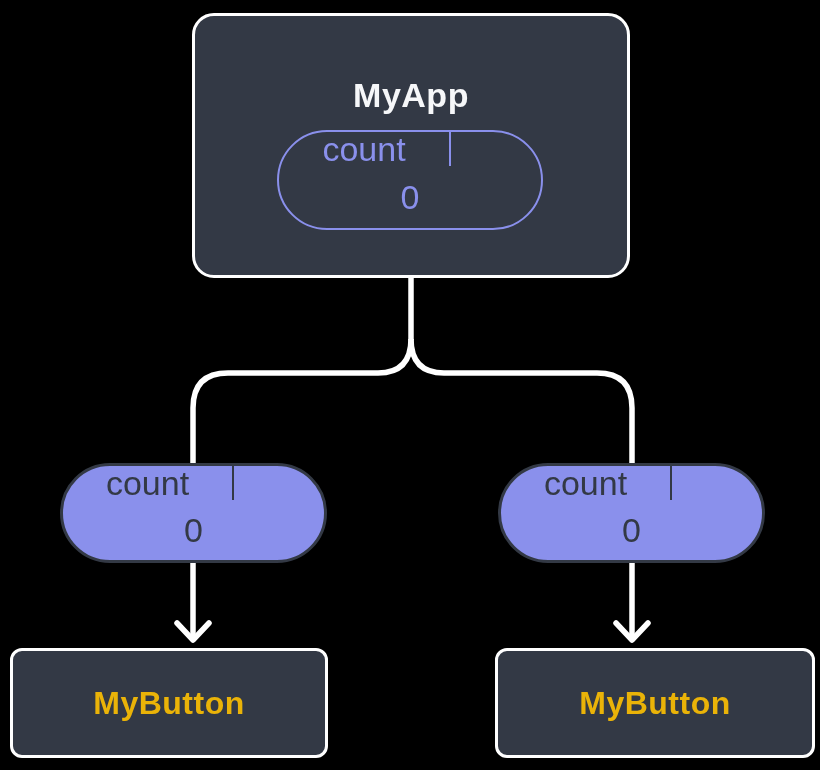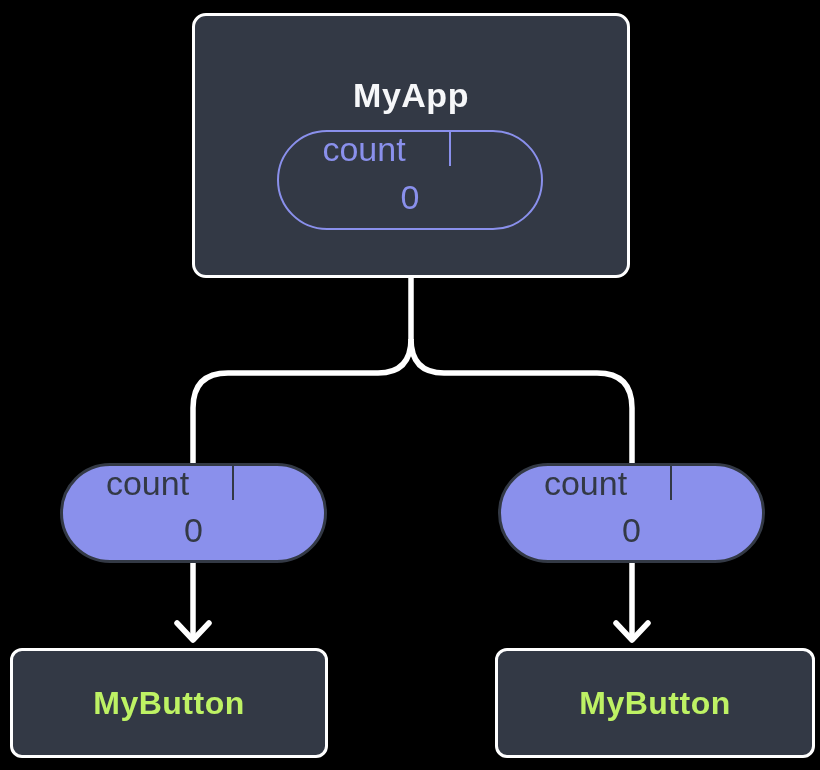--- a/index.html
+++ b/index.html
@@ -23,21 +23,21 @@
   .node {
     position: absolute;
     box-sizing: border-box;
     background: #333945;
     border: 3px solid #FFFFFF;
     z-index: 2;
   }
   .node-root {
     left: 192px; top: 13px;
     width: 438px; height: 265px;
-    border-radius: 14px;
+    border-radius: 22px;
   }
   .node-root .node-title {
     position: absolute;
     left: 0; top: 62px;
     width: 100%;
     text-align: center;
     color: #F6F7F9;
     font-size: 34px;
     font-weight: 600;
     letter-spacing: 0.5px;
@@ -90,21 +90,21 @@
   .pill-right { left: 498px; top: 463px; }
   
   .node-child {
     width: 318px; height: 110px;
     border-radius: 12px;
     display: flex;
     align-items: center;
     justify-content: center;
   }
   .node-child .node-title {
-    color: #bef264;
+    color: #eab308;
     font-size: 32px;
     font-weight: 600;
     letter-spacing: 0.5px;
     line-height: 1;
   }
   .node-child-left  { left: 10px;  top: 648px; }
   .node-child-right { left: 495px; top: 648px; width: 320px; }
 </style>
 </head>
 <body>

